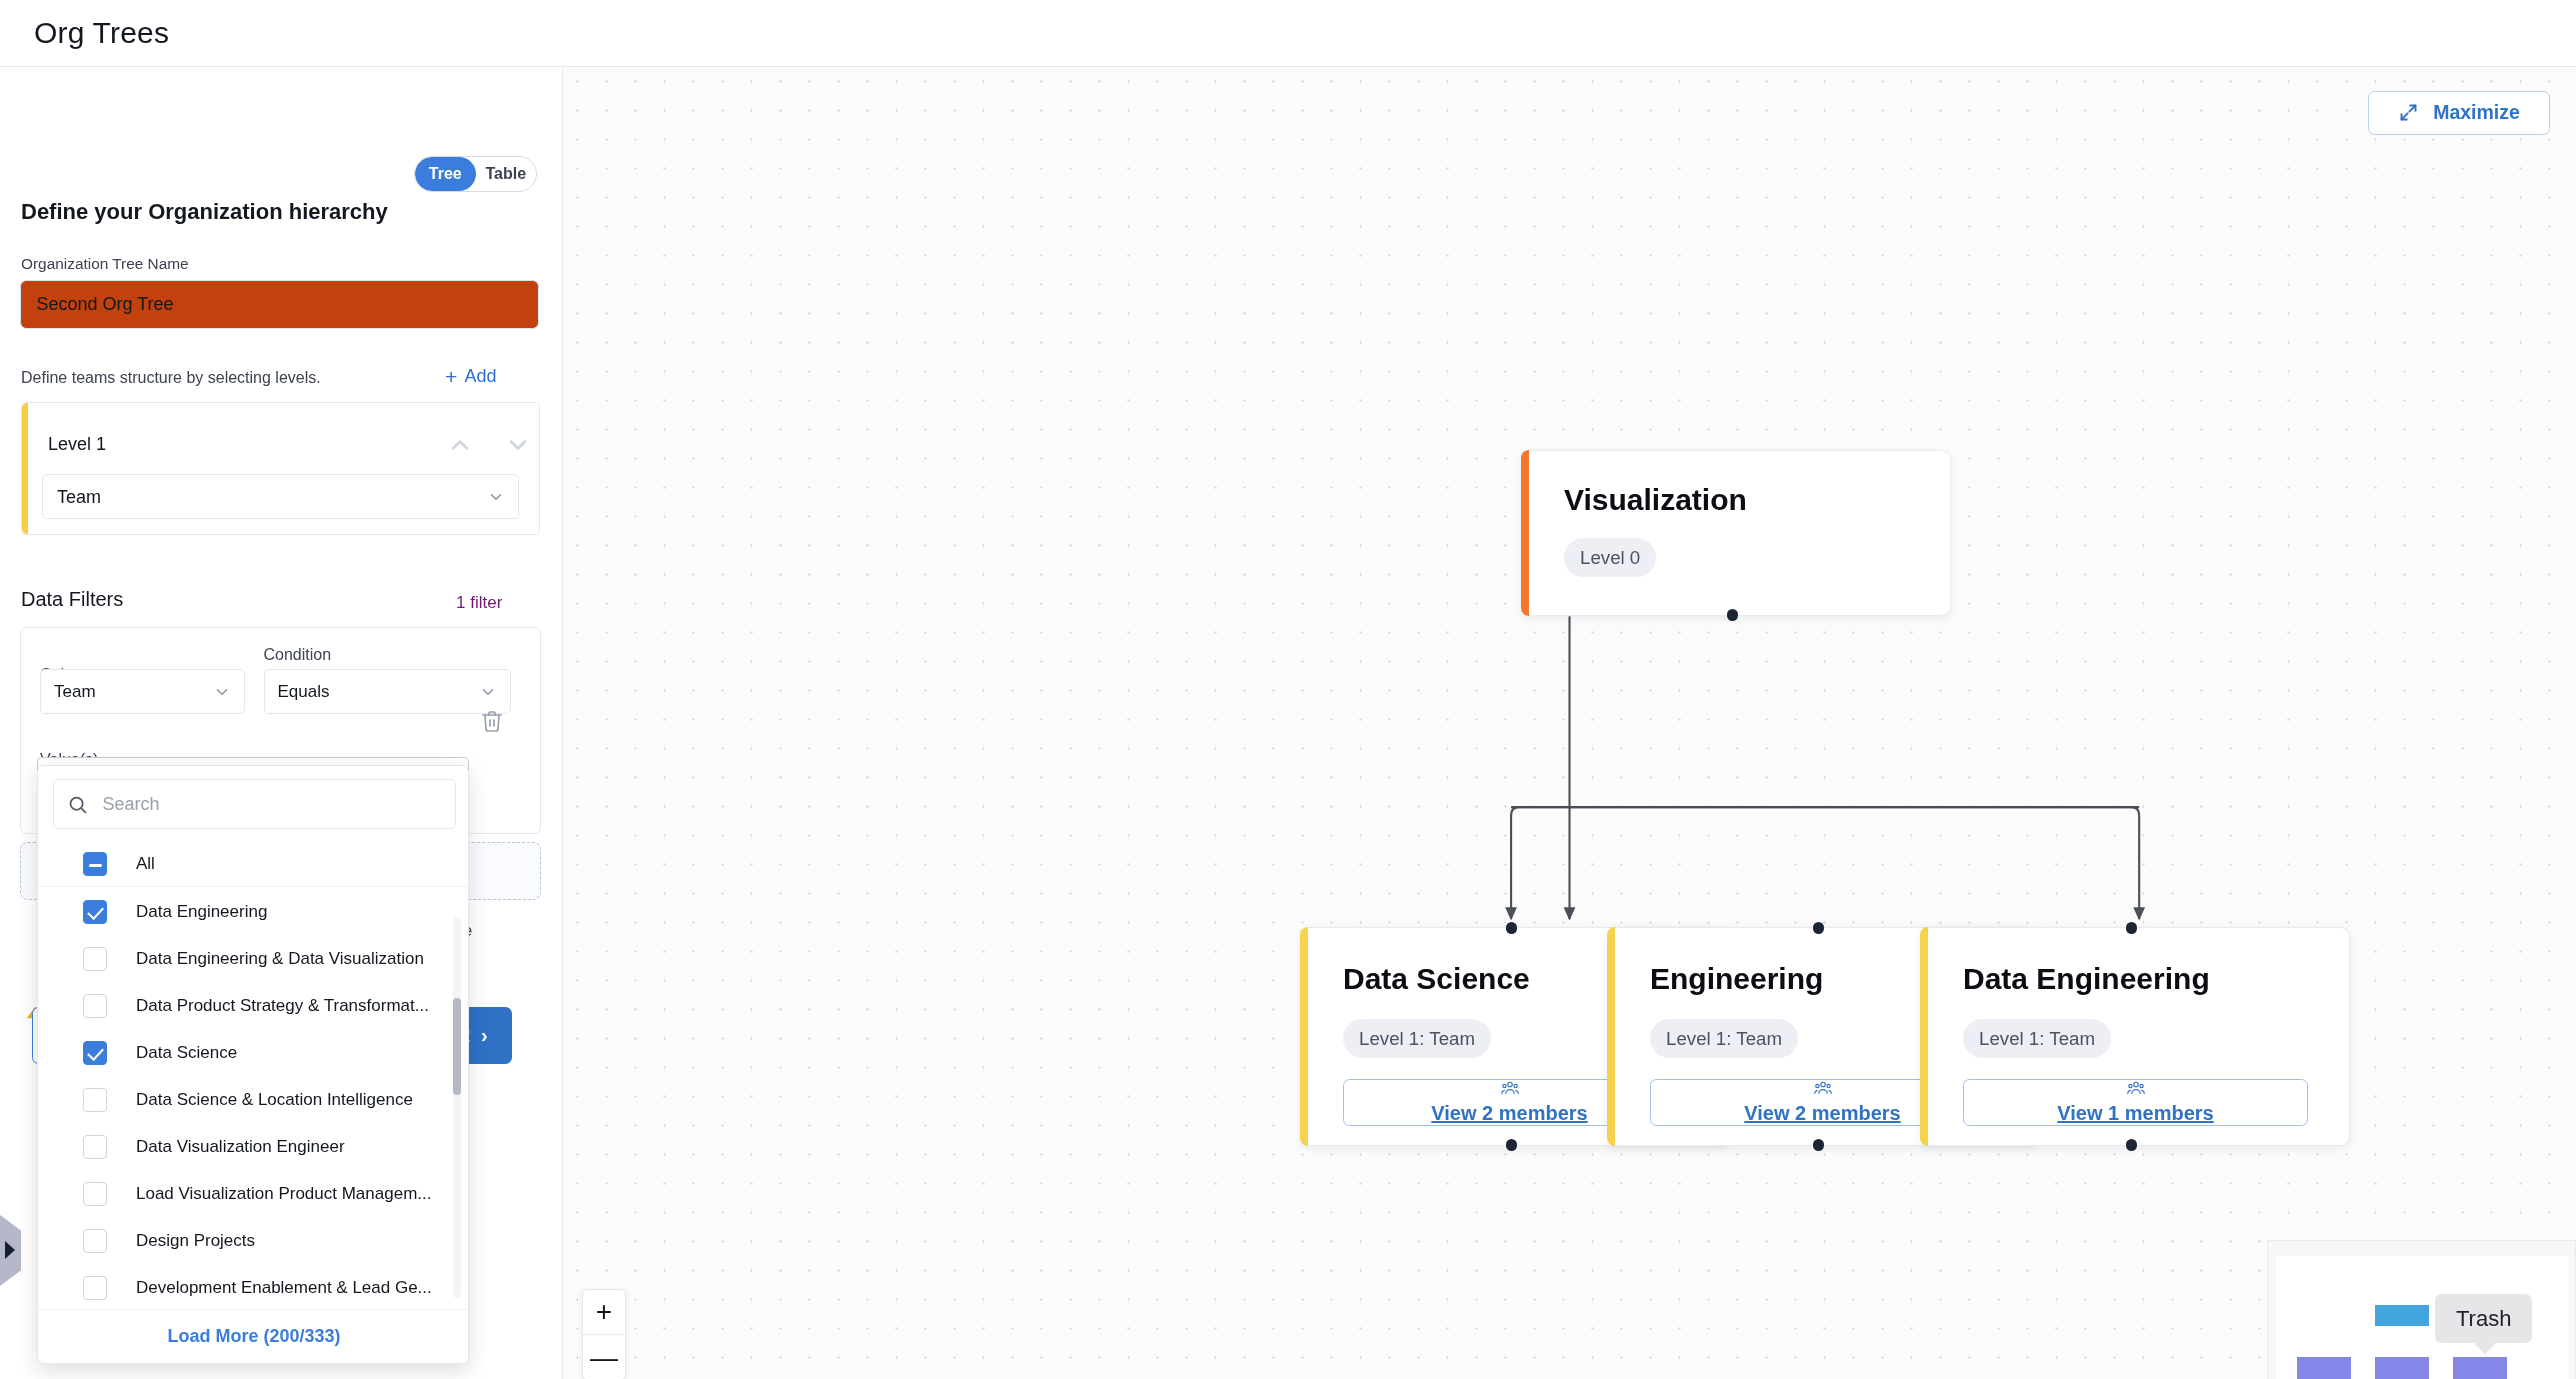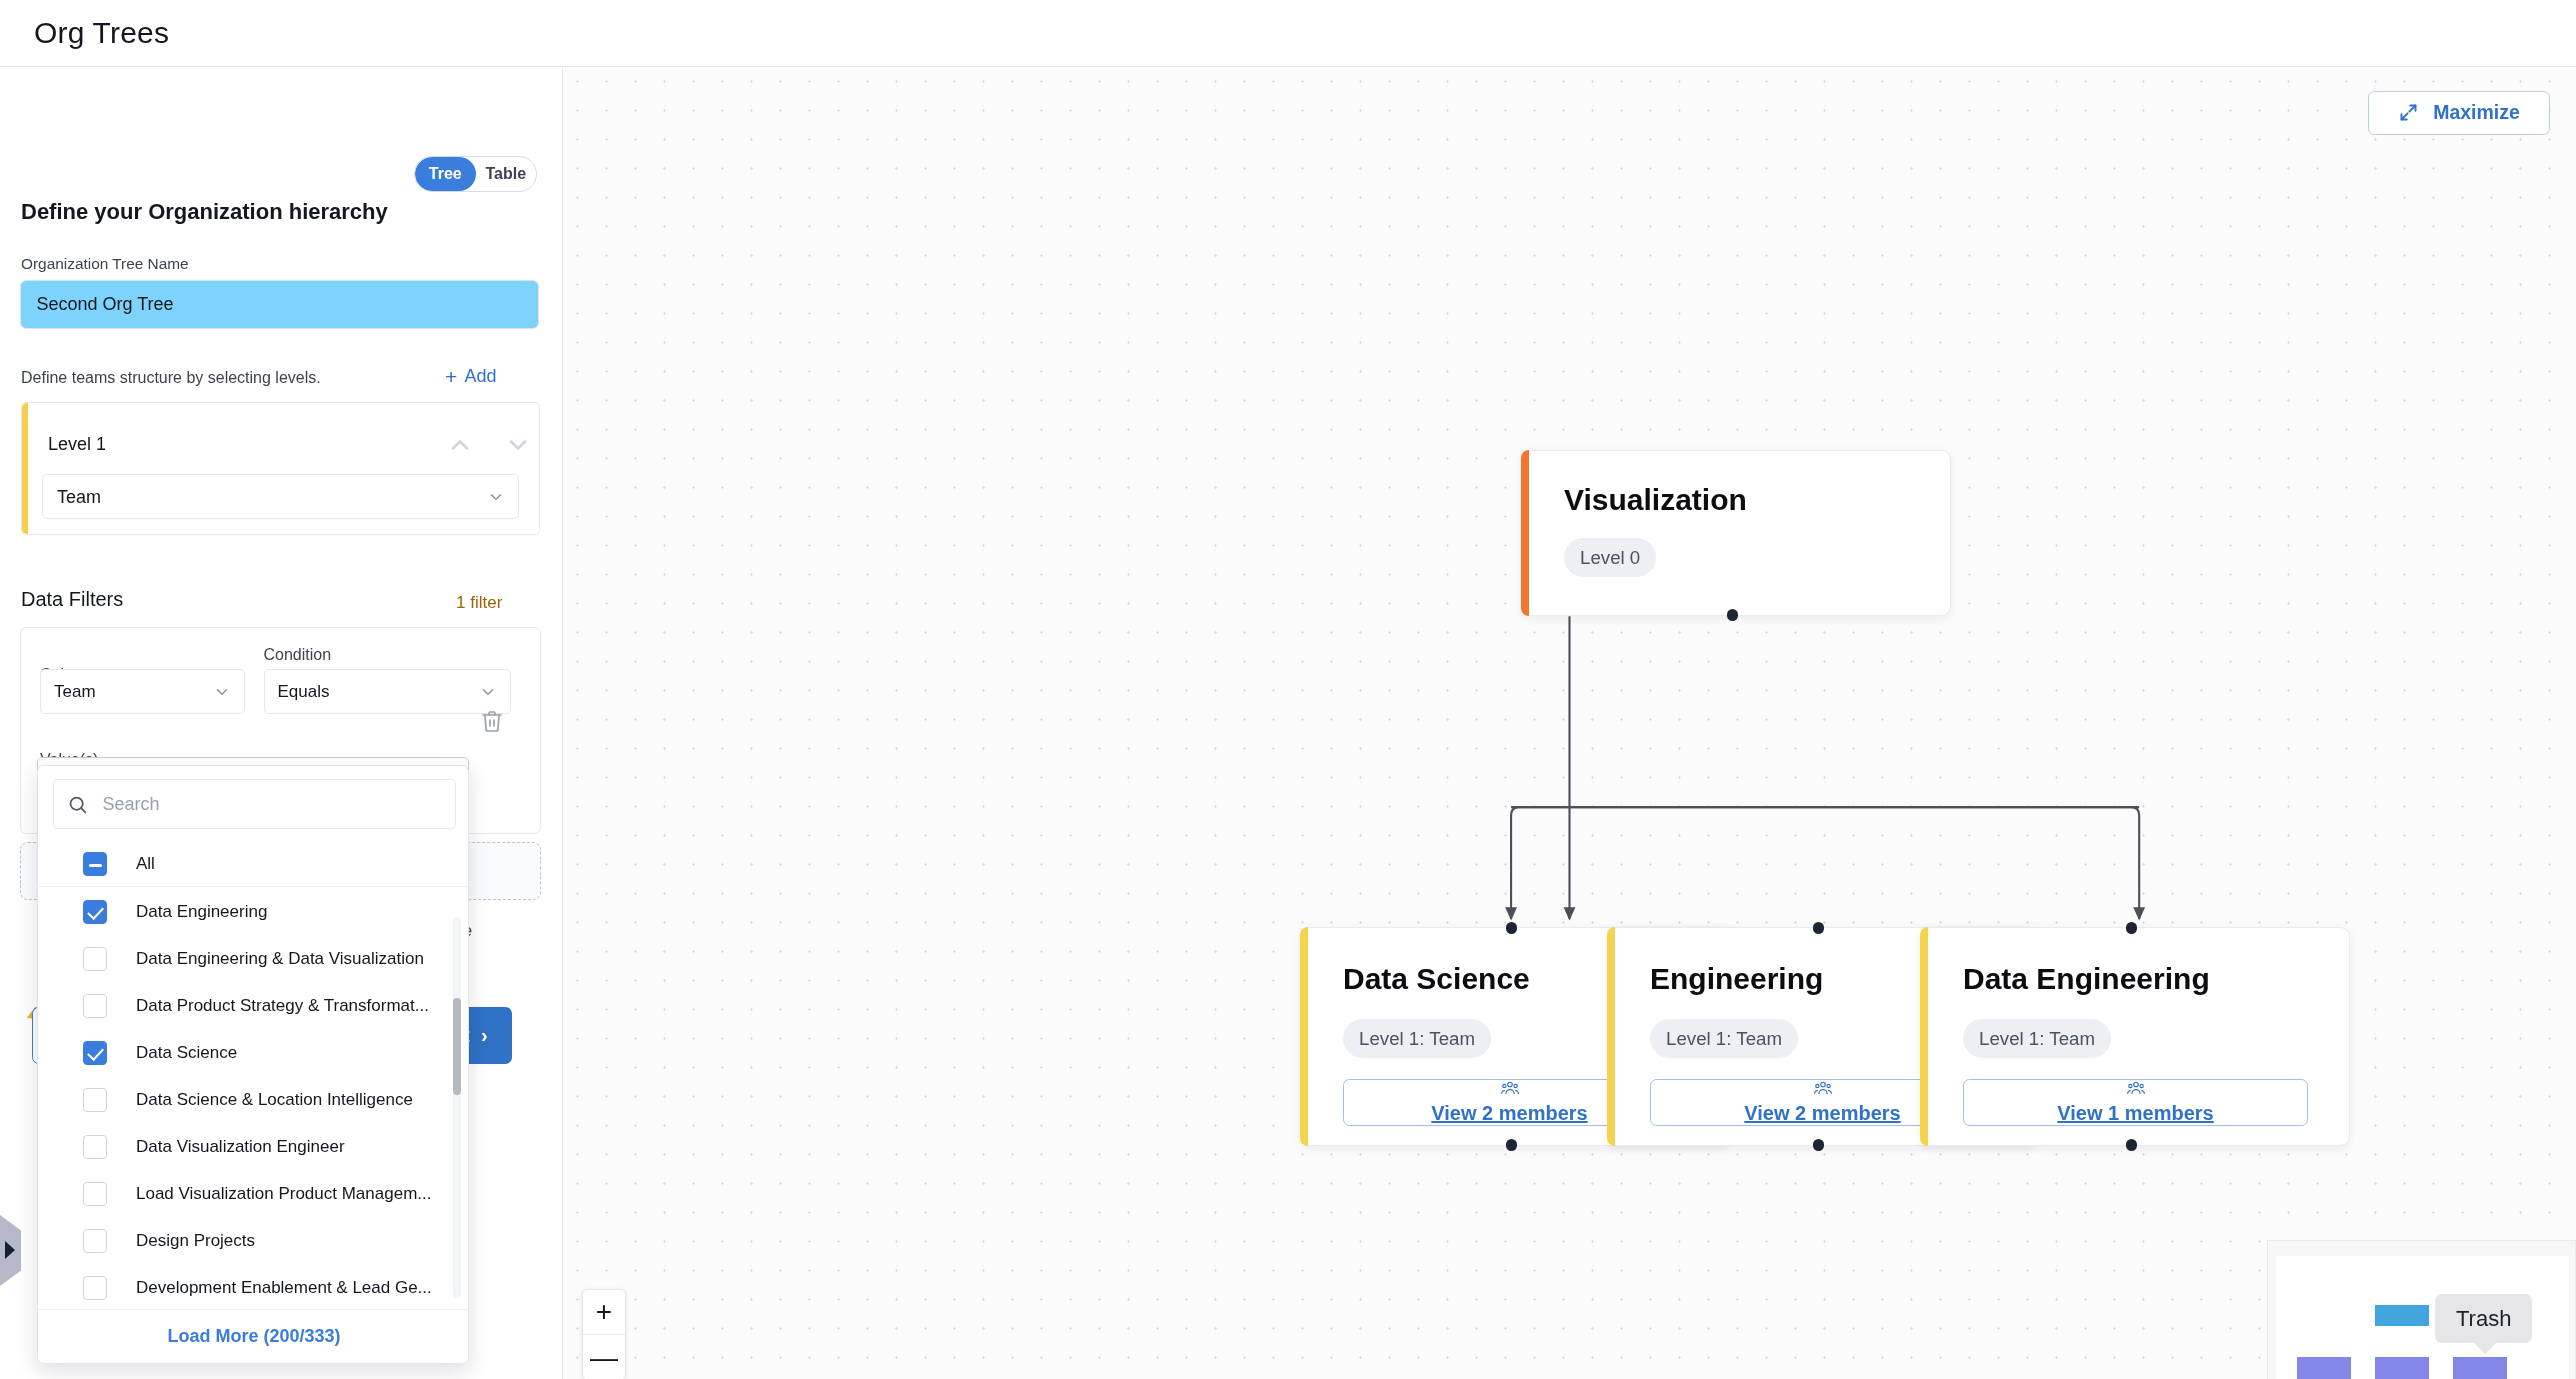--- a/index.html
+++ b/index.html
@@ -43,21 +43,21 @@
   .panel-h2 {
     position: absolute; left: 21px; top: 132px;
     font-size: 22px; font-weight: 700; color: #13171f;
   }
   .field-label {
     font-size: 15.4px; color: #3c4250;
   }
   .lbl-tree-name { position: absolute; left: 21px; top: 188px; }
   .txt-input {
     position: absolute; left: 19.5px; top: 213px; width: 519px; height: 49px;
-    border: 0.8px solid #dfe3ea; border-radius: 6.5px; background: #7dd3fc;
+    border: 0.8px solid #dfe3ea; border-radius: 6.5px; background: #c2410c;
     padding: 0 16px; font-size: 18px; color: #13171f; line-height: 47px;
   }
 
   .lbl-levels { position: absolute; left: 21px; top: 302px; font-size: 16px; color: #3c4250; }
   .add-btn {
     position: absolute; left: 445px; top: 299px; display: flex; align-items: center;
     gap: 7.3px; color: #2f6fd0; font-size: 18px; font-weight: 500; cursor: pointer;
   }
   .plus-glyph { font-size: 21px; line-height: 1; font-weight: 400; }
 
@@ -83,21 +83,21 @@
     border: 0.8px solid #e2e6ed; border-radius: 4.9px; background: #fff;
     font-size: 18px; color: #13171f; padding: 0 14.6px; line-height: 44px;
     cursor: pointer;
   }
   .chev {
     position: absolute; right: 13px; top: 50%; transform: translateY(-50%);
     width: 18px; height: 18px; color: #8b93a3;
   }
 
   .filters-title { position: absolute; left: 21px; top: 521px; font-size: 20px; color: #13171f; }
-  .filters-count { position: absolute; left: 456px; top: 526px; font-size: 17px; color: #a16207; }
+  .filters-count { position: absolute; left: 456px; top: 526px; font-size: 17px; color: #701a75; }
 
   .filter-card {
     position: absolute; left: 19.5px; top: 560px; width: 521px; height: 207px;
     border: 0.8px solid #e6e8ec; border-radius: 6.5px; background: #fff;
   }
   .fl-col { position: absolute; left: 19.5px; top: 18px; font-size: 16px; color: #3c4250; margin-top: 20px; }
   .fl-cond { position: absolute; left: 243px; top: 18px; font-size: 16px; color: #3c4250; }
   .fl-vals { position: absolute; left: 19.5px; top: 123px; font-size: 16px; color: #3c4250; }
   .sel-sm {
     position: absolute; top: 41px; height: 45px; border: 0.8px solid #e2e6ed;

